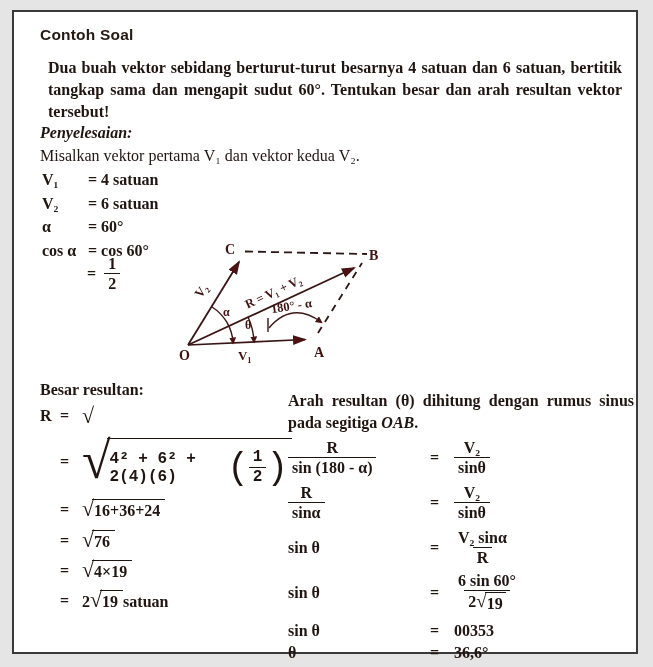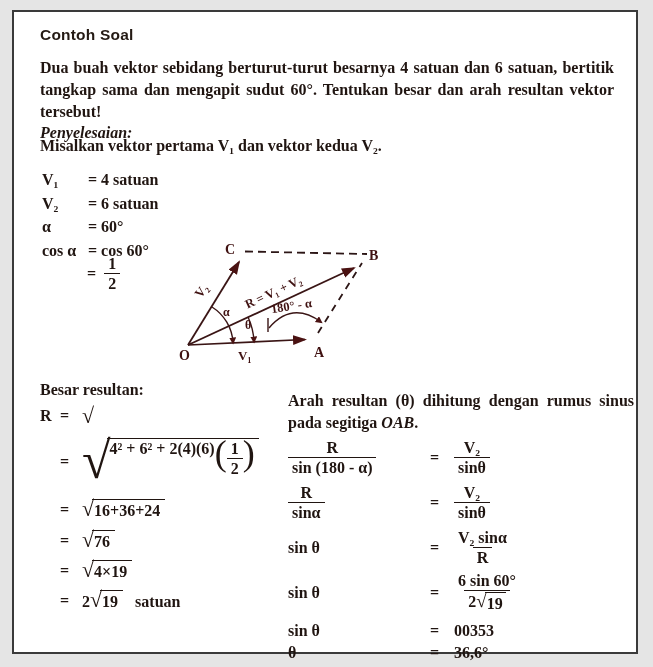--- a/index.html
+++ b/index.html
@@ -12,62 +12,62 @@
   .frame {
     position:absolute; left:12px; top:10px; width:622px; height:640px;
     border:2.5px solid #3a3a3a; background:#fff;
   }
   .heading {
     position:absolute; left:40px; top:26px;
     font-family:"Liberation Sans","DejaVu Sans",sans-serif;
     font-size:15.5px; font-weight:700; color:#241a14; letter-spacing:.2px;
   }
   .para {
-    position:absolute; left:40px; top:57px; width:574px;
+    position:absolute; left:48px; top:57px; width:574px;
     font-size:16px; font-weight:600; line-height:22px; text-align:justify;
   }
   .solvelabel {
     position:absolute; left:40px; top:124px;
     font-size:16px; font-weight:600; font-style:italic;
   }
-  .intro { position:absolute; left:40px; top:137px; font-size:16px; font-weight:700; }
+  .intro { position:absolute; left:40px; top:147px; font-size:16px; font-weight:400; }
   .given { position:absolute; left:42px; top:171px; font-size:16px; font-weight:700; }
   .given .grow { display:grid; grid-template-columns:46px auto; height:23.5px; align-items:baseline; }
   .given .gval { font-weight:600; }
   .halfrow {
     position:absolute; left:87px; top:255px; display:flex; align-items:center;
     font-size:16px; font-weight:700; gap:8px;
   }
   
   .fr { display:inline-flex; flex-direction:column; align-items:center; vertical-align:middle; }
   .fr .fn { padding:0 4px 1px 4px; line-height:17px; }
   .fr .fd { border-top:1.6px solid #201511; padding:1px 4px 0 4px; line-height:17px; }
   
   .sq { display:inline-flex; align-items:flex-start; }
   .sq .sgn { font-size:22px; line-height:20px; font-weight:400; }
   .sq .rad { border-top:1.6px solid #201511; margin-left:-2px; padding:1px 5px 0 2px; line-height:19px; }
   .sq-tall { display:inline-flex; align-items:flex-start; }
   .sq-tall .sgn { font-size:52px; line-height:46px; font-weight:300; }
   .sq-tall .rad {
     border-top:1.8px solid #201511; margin-left:-4px; padding:1px 4px 0 3px;
-    display:inline-flex; align-items:flex-start; height:46px;
+    display:inline-flex; align-items:flex-end; height:46px;font-family:Liberation Mono, monospace;
   }
   .bigp { font-size:36px; font-weight:400; line-height:30px; transform:translateY(-2px); }
   
   .bes { position:absolute; left:40px; top:379px; width:252px; font-size:16px; font-weight:600; }
   .bes .coltitle { font-weight:600; line-height:22px; }
   .erow { display:grid; grid-template-columns:20px 22px 1fr; align-items:center; }
   .erow .lhs { font-weight:700; }
   .arr { position:absolute; left:288px; top:379px; width:346px; font-size:16px; font-weight:600; }
   .arr .coltitle { line-height:22px; text-align:justify;margin-top:11px; }
   .arr .coltitle i { font-style:italic; }
   .erow2 { display:grid; grid-template-columns:142px 24px 1fr; align-items:center; }
   .erow2 .lhs { font-weight:700; justify-self:start; }
   .bold { font-weight:700; }
-  .unit { margin-left:12px; font-weight:600; }
+  .unit { font-weight:600; }
   
   .diagram { position:absolute; left:175px; top:241px; width:312px; height:127px; }
   .diagram text {
     font-family:"Liberation Serif","DejaVu Serif",serif;
     font-weight:700; fill:#401212;
   }
 </style>
 </head>
 <body>
 

